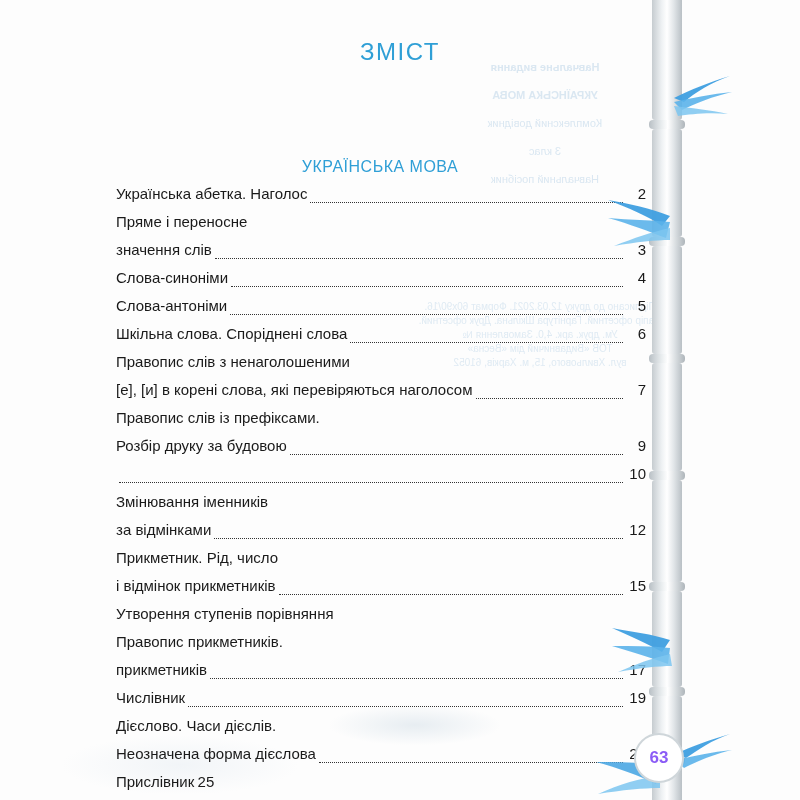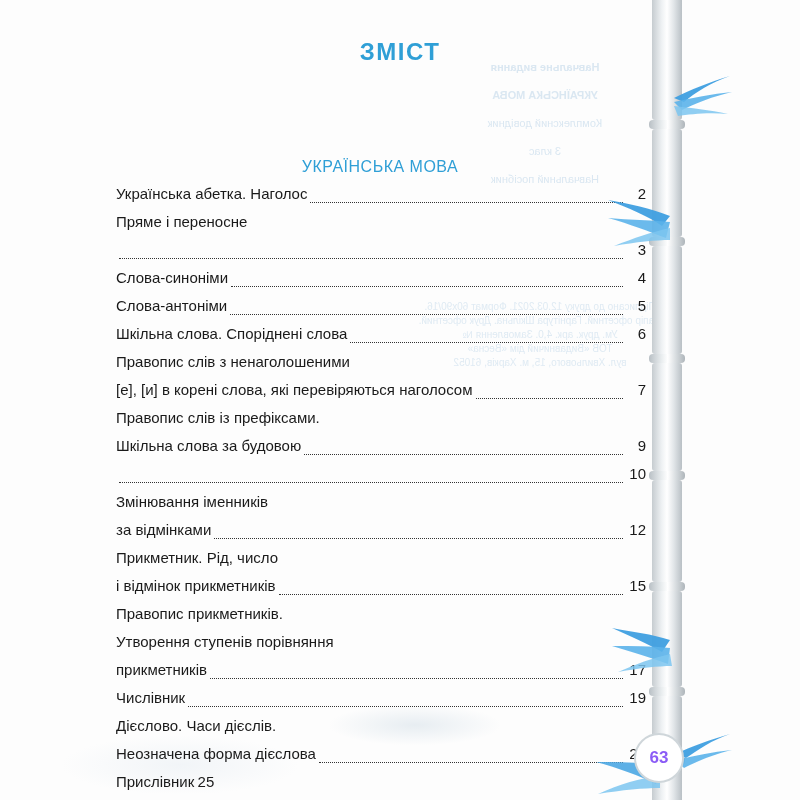--- a/index.html
+++ b/index.html
@@ -70,21 +70,21 @@
     pointer-events: none;
   }
   .title {
     position: absolute;
     left: 0;
     top: 38px;
     width: 800px;
     text-align: center;
     color: #2f9fd6;
     font-size: 24px;
-    font-weight: bold;
+    font-weight: normal;
     letter-spacing: 1.5px;
   }
   .section-title {
     position: absolute;
     left: 0;
     top: 158px;
     width: 760px;
     text-align: center;
     color: #2f9fd6;
     font-size: 16px;
@@ -198,20 +198,21 @@
       <span class="toc-label">Українська абетка. Наголос</span>
       <span class="toc-dots"></span>
       <span class="toc-page">2</span>
     </div>
     <div class="toc-row nodots">
       <span class="toc-label">Пряме і переносне</span>
       <span class="toc-dots"></span>
       <span class="toc-page"></span>
     </div>
     <div class="toc-row">
+      <span class="toc-label">значення слів</span>
       <span class="toc-dots"></span>
       <span class="toc-page">3</span>
     </div>
     <div class="toc-row">
       <span class="toc-label">Слова-синоніми</span>
       <span class="toc-dots"></span>
       <span class="toc-page">4</span>
     </div>
     <div class="toc-row">
       <span class="toc-label">Слова-антоніми</span>
@@ -232,21 +233,21 @@
       <span class="toc-label">[е], [и] в корені слова, які перевіряються наголосом</span>
       <span class="toc-dots"></span>
       <span class="toc-page">7</span>
     </div>
     <div class="toc-row nodots">
       <span class="toc-label">Правопис слів із префіксами.</span>
       <span class="toc-dots"></span>
       <span class="toc-page"></span>
     </div>
     <div class="toc-row">
-      <span class="toc-label">Шкільна слова за будовою</span>
+      <span class="toc-label">Розбір друку за будовою</span>
       <span class="toc-dots"></span>
       <span class="toc-page">9</span>
     </div>
     <div class="toc-row">
       <span class="toc-dots"></span>
       <span class="toc-page">10</span>
     </div>
     <div class="toc-row nodots">
       <span class="toc-label">Змінювання іменників</span>
       <span class="toc-dots"></span>
@@ -261,26 +262,26 @@
       <span class="toc-label">Прикметник. Рід, число</span>
       <span class="toc-dots"></span>
       <span class="toc-page"></span>
     </div>
     <div class="toc-row">
       <span class="toc-label">і відмінок прикметників</span>
       <span class="toc-dots"></span>
       <span class="toc-page">15</span>
     </div>
     <div class="toc-row nodots">
+      <span class="toc-label">Утворення ступенів порівняння</span>
+      <span class="toc-dots"></span>
+      <span class="toc-page"></span>
+    </div>
+    <div class="toc-row nodots">
       <span class="toc-label">Правопис прикметників.</span>
-      <span class="toc-dots"></span>
-      <span class="toc-page"></span>
-    </div>
-    <div class="toc-row nodots">
-      <span class="toc-label">Утворення ступенів порівняння</span>
       <span class="toc-dots"></span>
       <span class="toc-page"></span>
     </div>
     <div class="toc-row">
       <span class="toc-label">прикметників</span>
       <span class="toc-dots"></span>
       <span class="toc-page">17</span>
     </div>
     <div class="toc-row">
       <span class="toc-label">Числівник</span>

